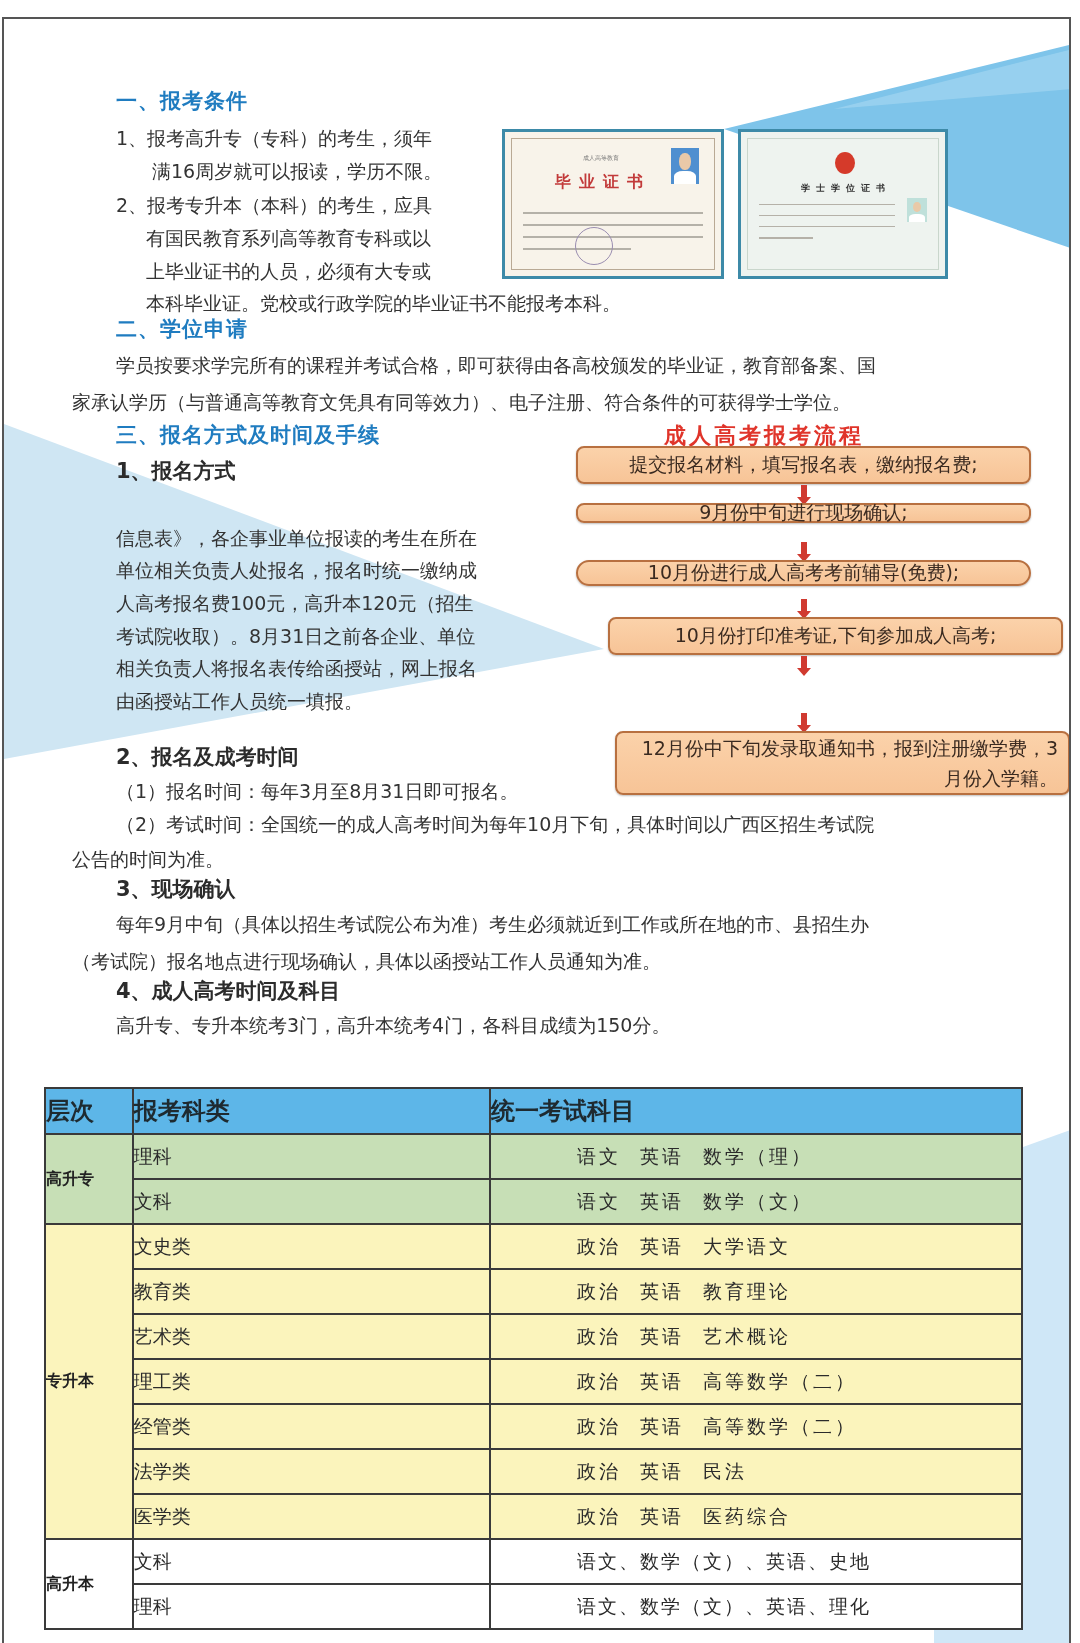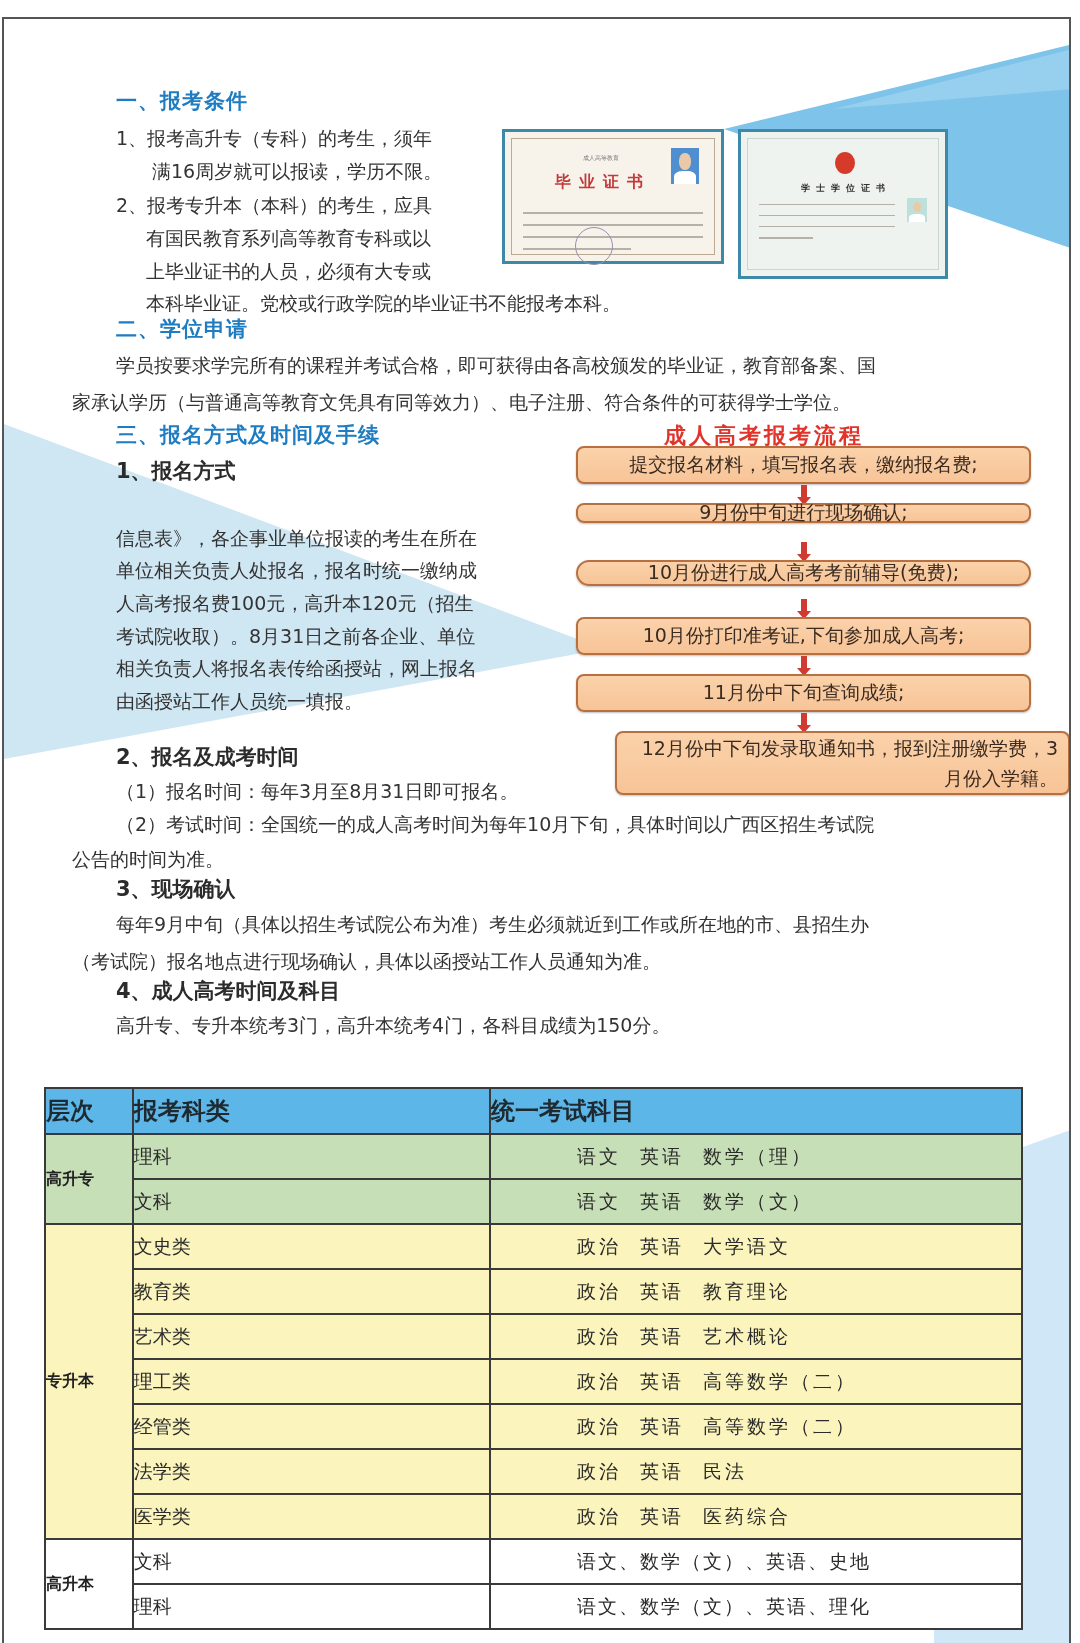--- a/index.html
+++ b/index.html
@@ -61,21 +61,21 @@
   </svg>
 
   <div class="h1" style="left:112px; top:68px;">一、报考条件</div>
   <div class="p" style="left:112px; top:103px;">1、报考高升专（专科）的考生，须年</div>
   <div class="p" style="left:148px; top:136px;">满16周岁就可以报读，学历不限。</div>
   <div class="p" style="left:112px; top:170px;">2、报考专升本（本科）的考生，应具</div>
   <div class="p" style="left:142px; top:203px;">有国民教育系列高等教育专科或以</div>
   <div class="p" style="left:142px; top:236px;">上毕业证书的人员，必须有大专或</div>
   <div class="p" style="left:142px; top:268px;">本科毕业证。党校或行政学院的毕业证书不能报考本科。</div>
 
-  <div class="cert" style="left:498px; top:110px; width:222px; height:135px;">
+  <div class="cert" style="left:498px; top:110px; width:222px; height:150px;">
     <div class="cert-inner"></div>
     <div class="subtitle" style="left:78px; top:22px;">成人高等教育</div>
     <div class="title" style="left:50px; top:40px;">毕业证书</div>
     <div class="photo" style="left:166px; top:16px; width:28px; height:36px;">
         <div class="head"></div>
         <div class="body"></div>
       </div>
     <div class="lines" style="top:70px;">
         <div class="line"></div>
         <div class="line"></div>
@@ -114,23 +114,22 @@
   <div class="p" style="left:112px; top:633px;">相关负责人将报名表传给函授站，网上报名</div>
   <div class="p" style="left:112px; top:666px;">由函授站工作人员统一填报。</div>
 
   <div class="flow-title" style="left:660px; top:402px;">成人高考报考流程</div>
   <div class="flow-box" style="top:427px; height:38px;">提交报名材料，填写报名表，缴纳报名费;</div>
   <div class="flow-arrow" style="top:466px;"></div>
   <div class="flow-box" style="top:484px; height:20px;">9月份中旬进行现场确认;</div>
   <div class="flow-arrow" style="top:523px;"></div>
   <div class="flow-box" style="top:541px; height:26px;border-radius:19px;">10月份进行成人高考考前辅导(免费);</div>
   <div class="flow-arrow" style="top:580px;"></div>
-  <div class="flow-box" style="top:598px; height:38px;">10月份打印准考证,下旬参加成人高考;</div>
+  <div class="flow-box" style="top:598px; height:38px;margin-left:32px;">10月份打印准考证,下旬参加成人高考;</div>
   <div class="flow-arrow" style="top:637px;"></div>
-  <div class="flow-box" style="top:655px; height:38px;">11月份中下旬查询成绩;</div>
   <div class="flow-arrow" style="top:694px;"></div>
   <div class="flow-box multi" style="top:712px; height:64px; white-space:normal;">12月份中下旬发录取通知书，报到注册缴学费，3月份入学籍。</div>
 
   <div class="h2" style="left:112px; top:724px;">2、报名及成考时间</div>
   <div class="p" style="left:112px; top:756px;">（1）报名时间：每年3月至8月31日即可报名。</div>
   <div class="p" style="left:112px; top:789px;">（2）考试时间：全国统一的成人高考时间为每年10月下旬，具体时间以广西区招生考试院</div>
   <div class="p" style="left:68px; top:824px;">公告的时间为准。</div>
 
   <div class="h2" style="left:112px; top:856px;">3、现场确认</div>
   <div class="p" style="left:112px; top:889px;">每年9月中旬（具体以招生考试院公布为准）考生必须就近到工作或所在地的市、县招生办</div>

